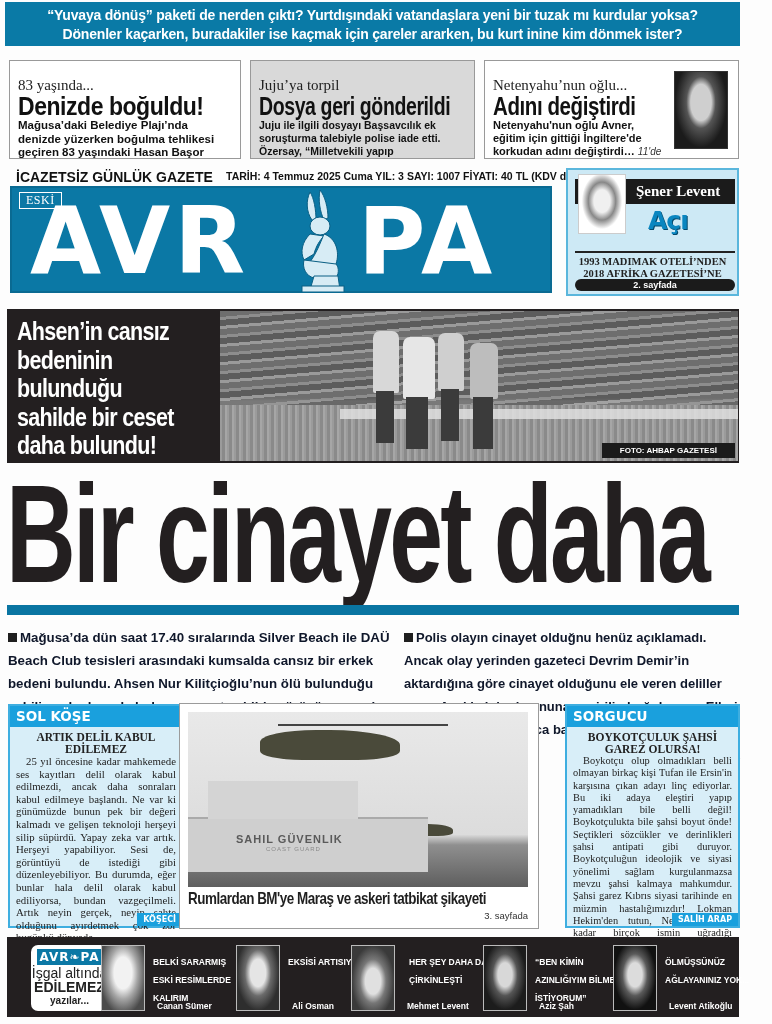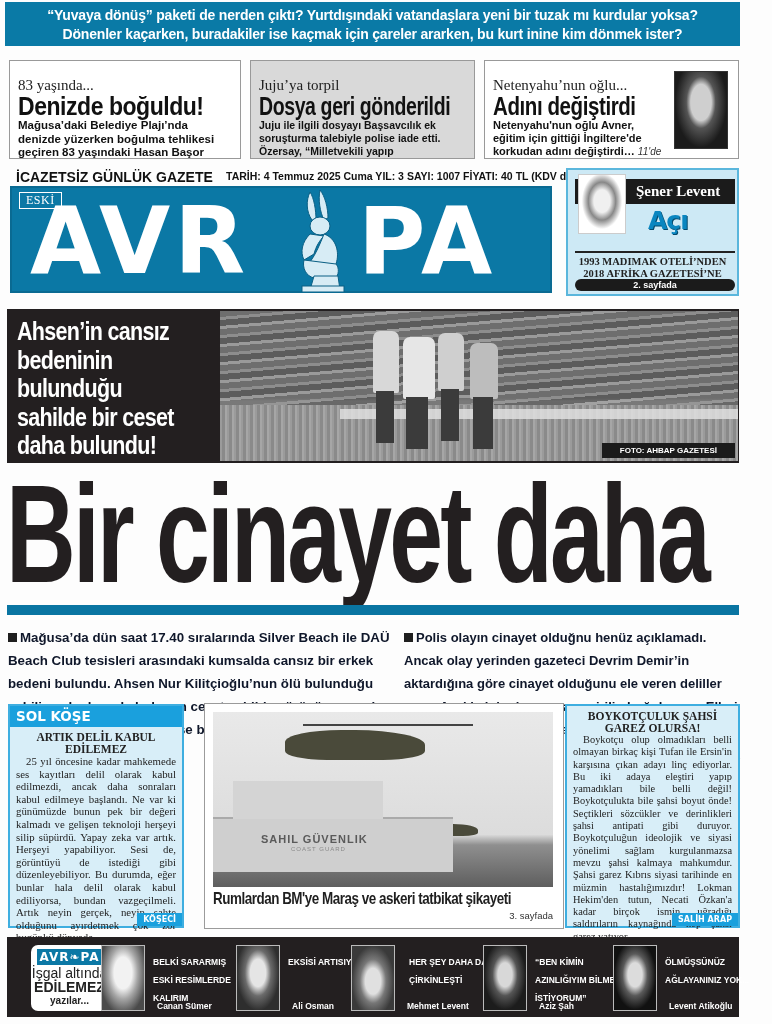--- a/index.html
+++ b/index.html
@@ -85,21 +85,21 @@
   .col-box .hdr { height: 21px; background: #1aa0dd; color: #fff; font-family: "DejaVu Sans", sans-serif; font-weight: bold;
     font-size: 13.5px; line-height: 21px; padding-left: 6px; }
   .col-box .ctitle { text-align: center; font-family: "Liberation Serif", serif; font-weight: bold; font-size: 11.5px; line-height: 12px;
     margin-top: 4px; color: #222; }
   .col-box .ctext { font-family: "Liberation Serif", serif; font-size: 10.8px; line-height: 12.6px; text-align: justify;
     padding: 0 6px; color: #222; text-indent: 10px; }
   .col-box .author { position: absolute; right: 0; bottom: 0; background: #1aa0dd; color: #fff; font-family: "DejaVu Sans", sans-serif;
     font-weight: bold; font-size: 8px; padding: 2px 6px; }
 
   
-  .center-box { left: 204px; top: 703px; width: 360px; height: 226px; background: #fff; border: 1px solid #9b9b9b; }
+  .center-box { left: 179px; top: 703px; width: 360px; height: 226px; background: #fff; border: 1px solid #9b9b9b; }
   .heli-photo { position: absolute; left: 8px; top: 8px; width: 340px; height: 175px; overflow: hidden;
     background: linear-gradient(180deg, #e9e9e9 0%, #dcdcdc 70%, #8f8f8f 76%, #5e5e5e 100%); }
   .heli { position: absolute; background: #4a4a3a; border-radius: 40% 50% 30% 30%; }
   .ship { position: absolute; left: 0; top: 105px; width: 240px; height: 55px; background: #cfcfcf; border-top: 2px solid #aaa; }
   .ship .label { position: absolute; left: 48px; top: 14px; color: #5a5a5a; font-weight: bold; font-size: 11px; letter-spacing: 1px; }
   .ship .sub { position: absolute; left: 78px; top: 27px; color: #8a8a8a; font-size: 6px; letter-spacing: 1px; }
   .ship .super { position: absolute; left: 20px; top: -38px; width: 150px; height: 38px; background: #d4d4d4; }
   .center-headline { position: absolute; left: 8px; top: 186px; width: 345px; font-family: "Liberation Sans", sans-serif; font-weight: bold;
     font-size: 17px; line-height: 18px; color: #1f1f1f; white-space: nowrap; letter-spacing: -0.6px; transform: scaleX(0.79); transform-origin: left; }
   .center-ref { position: absolute; right: 10px; top: 206px; font-size: 9.5px; color: #333; }
@@ -245,20 +245,21 @@
       <div class="super"></div>
       <span class="label">SAHIL GÜVENLIK</span>
       <span class="sub">COAST GUARD</span>
     </div>
   </div>
   <div class="center-headline">Rumlardan BM'ye Maraş ve askeri tatbikat şikayeti</div>
   <div class="center-ref">3. sayfada</div>
 </div>
 
 <div class="abs col-box" style="left:565px;width:175px;">
+  <div class="hdr">SORGUCU</div>
   <div class="ctitle">BOYKOTÇULUK ŞAHSİ GAREZ OLURSA!</div>
   <div class="ctext" style="font-size:10.4px;line-height:12.3px;">Boykotçu olup olmadıkları belli olmayan birkaç kişi Tufan ile Ersin'in karşısına çıkan adayı linç ediyorlar. Bu iki adaya eleştiri yapıp yamadıkları bile belli değil! Boykotçulukta bile şahsi boyut önde! Seçtikleri sözcükler ve derinlikleri şahsi antipati gibi duruyor. Boykotçuluğun ideolojik ve siyasi yönelimi sağlam kurgulanmazsa mevzu şahsi kalmaya mahkumdur. Şahsi garez Kıbrıs siyasi tarihinde en müzmin hastalığımızdır! Lokman Hekim'den tutun, Necati Özkan'a kadar birçok ismin uğradığı saldırıların kaynağında hep şahsi garez yatıyor.</div>
   <span class="author">SALİH ARAP</span>
 </div>
 
 <div class="abs bottom-bar">
   <div class="promo">
     <div class="mini-logo">AVR❧PA</div>
     <div class="l1">İşgal altında</div>
     <div class="l2">EDİLEMEZ</div>

